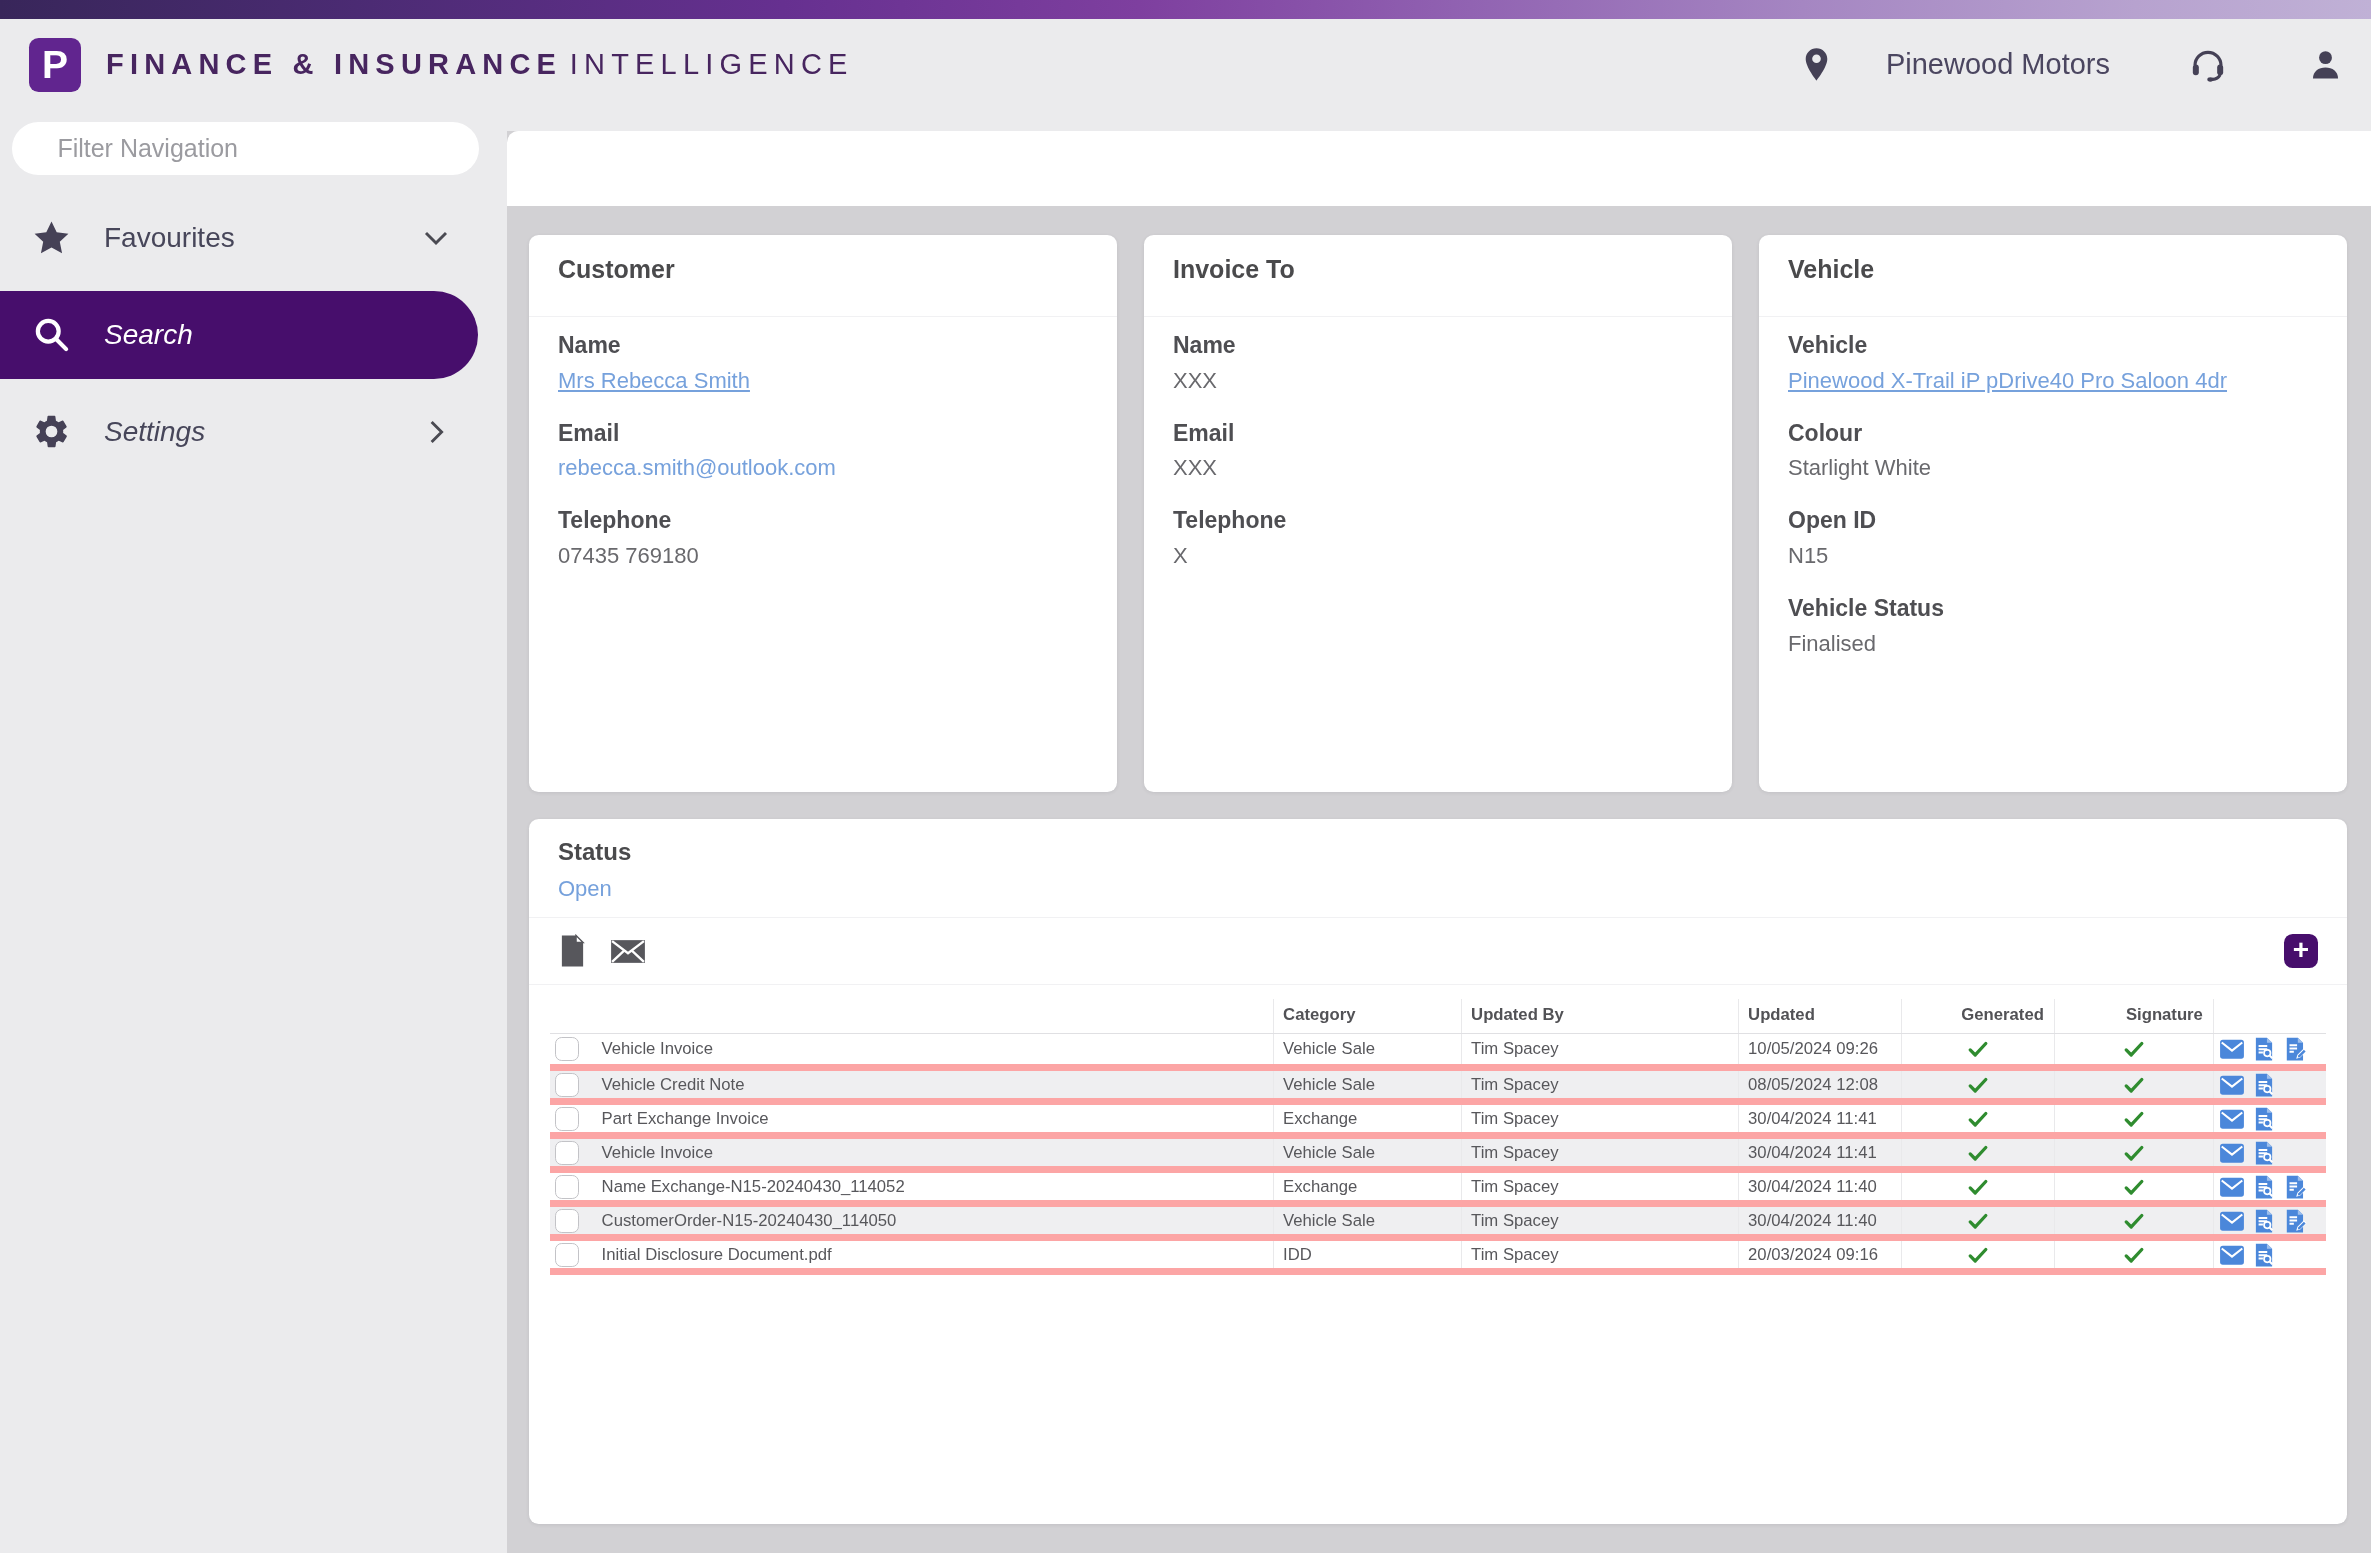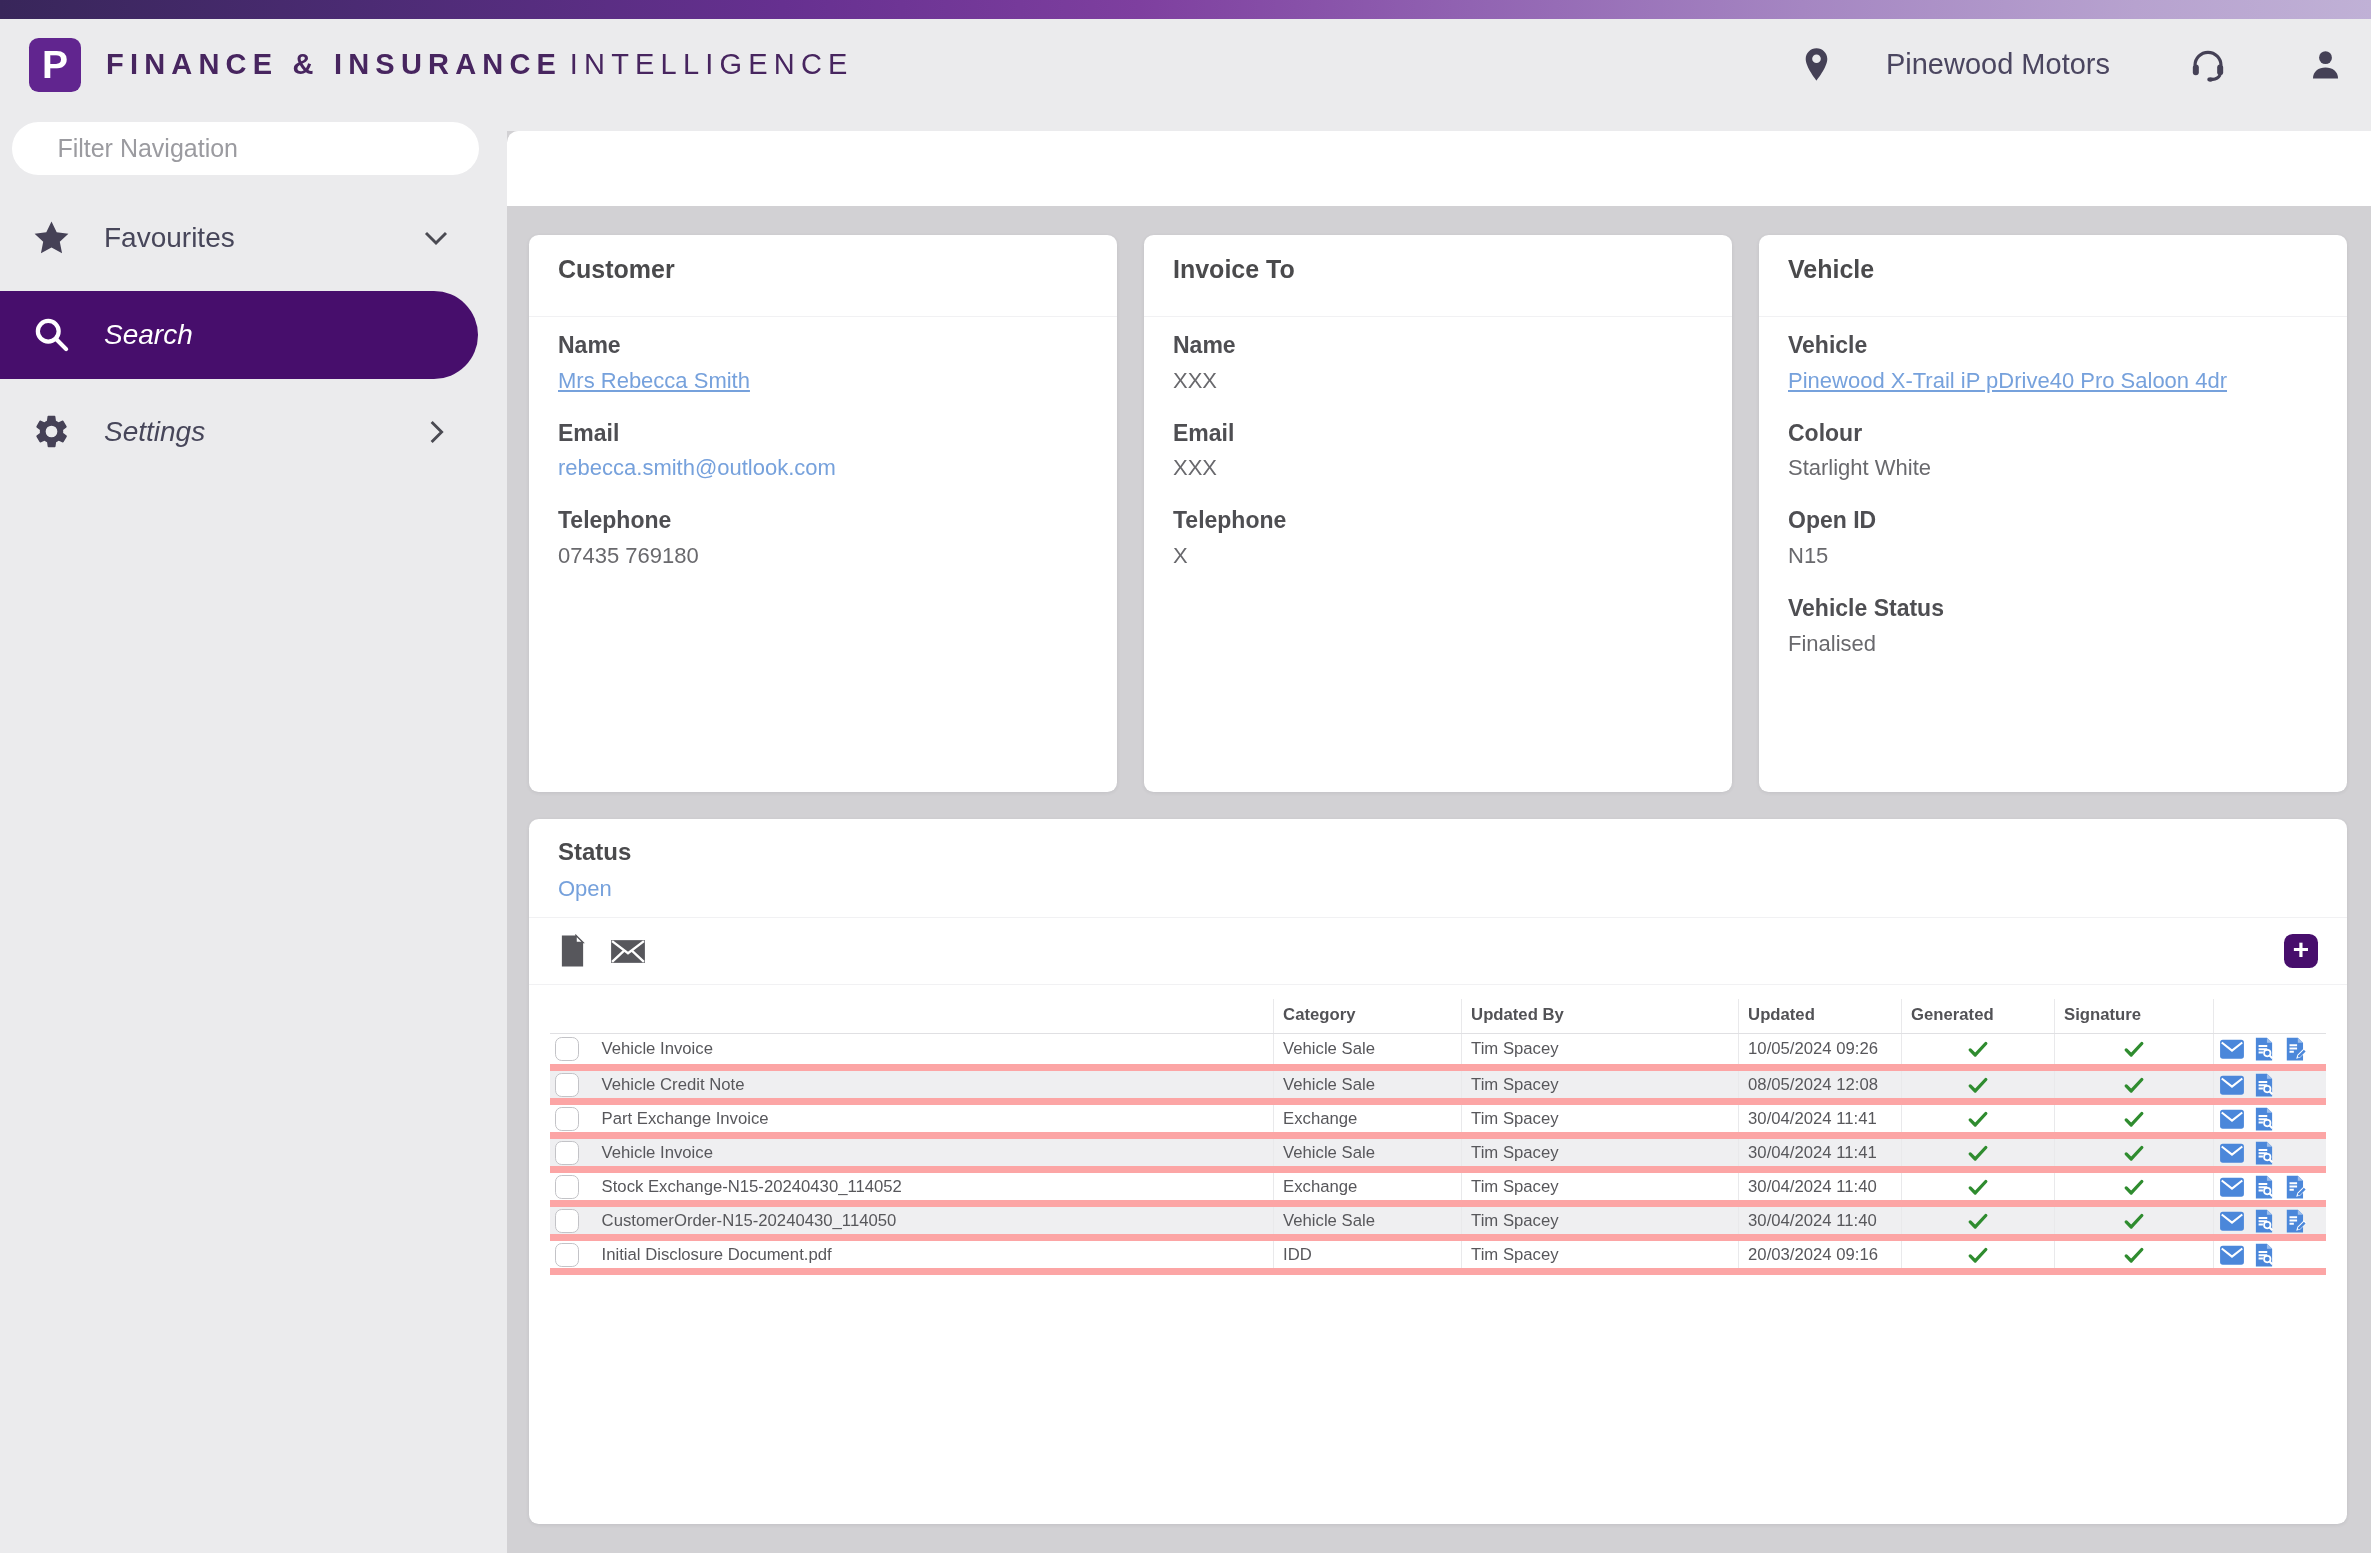--- a/index.html
+++ b/index.html
@@ -63,21 +63,21 @@
   .status-toolbar { display:flex; align-items:center; padding:16.3px 29px; border-bottom:1.9px solid #f1f1f3; }
   .tool { margin-right:23px; display:inline-flex; cursor:pointer; }
   .add-btn { margin-left:auto; width:34px; height:34px; background:#470e6c; border:none; border-radius:8.6px;
     color:#fff; font-size:28px; font-weight:bold; line-height:29px; display:flex; align-items:center;
     justify-content:center; cursor:pointer; padding:0 0 2.9px 0; }
   
   .table-wrap { padding:13.4px 21px 0; }
   table { width:100%; border-collapse:collapse; table-layout:fixed; }
   thead th { font-size:16.7px; font-weight:bold; color:#525256; text-align:left;
     padding:5.7px 9.6px 8.6px; border-bottom:1px solid #e0e0e3; }
-  th.h-gen, th.h-sig { text-align:left; }
+  th.h-gen, th.h-sig { text-align:right; }
   tbody td { height:34px; padding:0 9.6px; font-size:16.7px; color:#57575b; border-bottom:7px solid #fca5a5;
     overflow:hidden; white-space:nowrap; }
   tr.alt { background:#efeff1; }
   .c-cat,.c-by,.c-upd,.c-gen,.c-sig,.c-act,.h-cat,.h-by,.h-upd,.h-gen,.h-sig,.h-act { border-left:1px solid #e9e9eb; }
   thead th { border-left-color:#ececef; }
   .c-check { padding:0 0 0 4.8px; }
   .checkbox { display:inline-block; width:24px; height:24px; background:#fff; border:1.9px solid #c3c3c7;
     border-radius:6.7px; vertical-align:middle; cursor:pointer; }
   .c-gen,.c-sig { text-align:center; }
   .ck { width:22px; height:22px; vertical-align:middle; }
@@ -375,21 +375,21 @@
                         <path d="M14.7 1.5l4.8 4.8h-4.8z" fill="#9dbfec"></path>
                         <g stroke="#fff" stroke-width="1.7">
                           <path d="M7 9.2h8M7 12.2h8M7 15.2h4"></path>
                         </g>
                         <circle cx="15" cy="15.8" r="3" fill="#4b87da" stroke="#fff" stroke-width="1.6"></circle>
                         <path d="M17.2 18l2.6 2.6" stroke="#fff" stroke-width="1.9"></path>
                       </svg></span></td>
                 </tr>
                 <tr class="doc-row">
                   <td class="c-check"><span class="checkbox"></span></td>
-                  <td class="c-name">Stock Exchange-N15-20240430_114052</td>
+                  <td class="c-name">Name Exchange-N15-20240430_114052</td>
                   <td class="c-cat">Exchange</td>
                   <td class="c-by">Tim Spacey</td>
                   <td class="c-upd">30/04/2024 11:40</td>
                   <td class="c-gen"><svg class="ck" viewBox="0 0 24 24">
                       <path d="M3.5 13l5.5 5.5L20.5 6" fill="none" stroke="#2f8c2f" stroke-width="3.6" stroke-linecap="round" stroke-linejoin="round"></path>
                     </svg></td>
                   <td class="c-sig"><svg class="ck" viewBox="0 0 24 24">
                       <path d="M3.5 13l5.5 5.5L20.5 6" fill="none" stroke="#2f8c2f" stroke-width="3.6" stroke-linecap="round" stroke-linejoin="round"></path>
                     </svg></td>
                   <td class="c-act"><span class="act"><svg viewBox="0 0 24 24">

